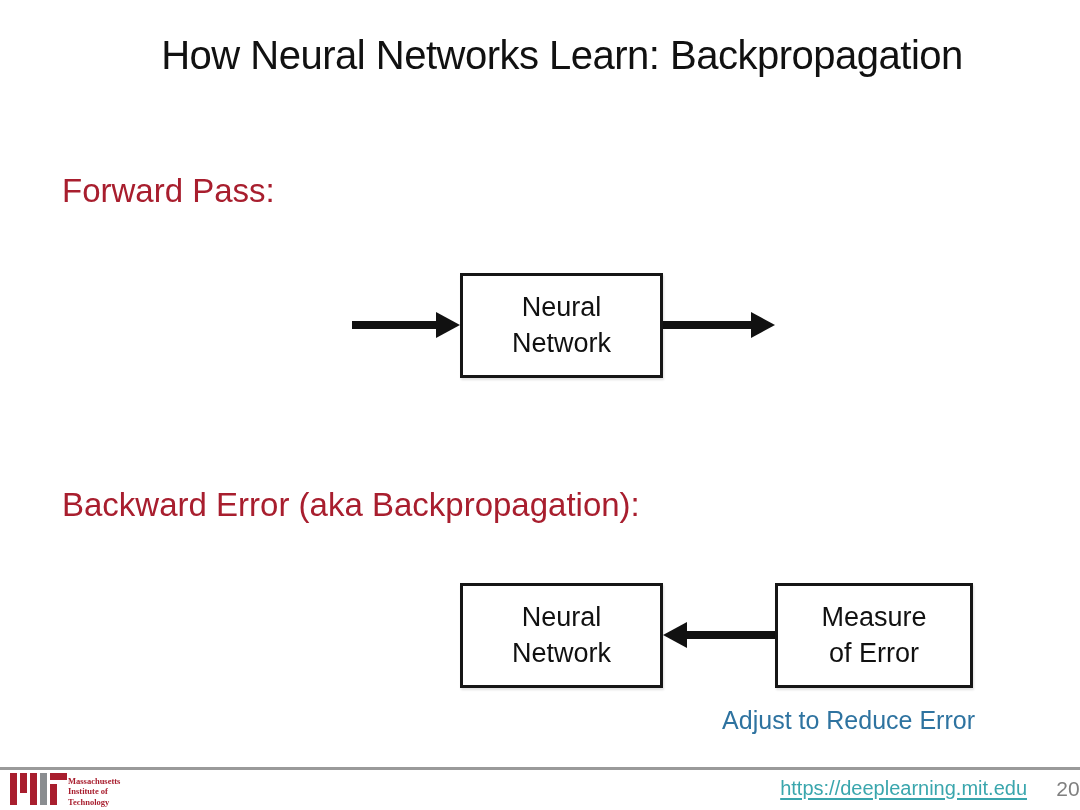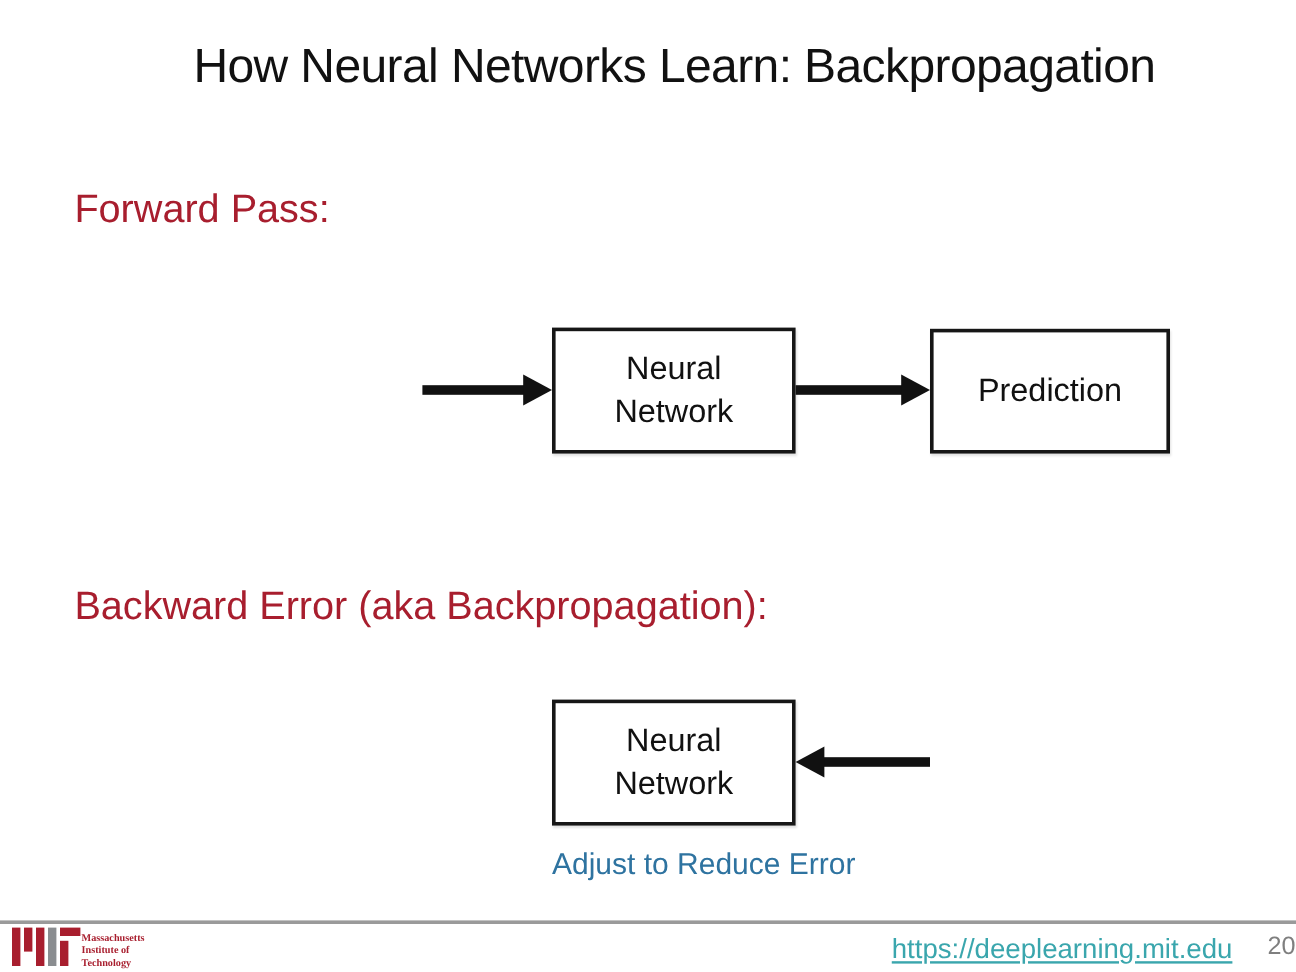--- a/index.html
+++ b/index.html
@@ -23,21 +23,21 @@
     color: #111111;
     font-weight: 500;
   }
   .section-heading {
     position: absolute;
     left: 62px;
     font-size: 33px;
     color: #A81E2E;
     font-weight: 400;
   }
-  .heading-forward { top: 155px; }
+  .heading-forward { top: 172px; }
   .heading-backward { top: 486px; }
   .box {
     position: absolute;
     border: 3px solid #161616;
     background: #ffffff;
     display: flex;
     align-items: center;
     justify-content: center;
     text-align: center;
     font-size: 27px;
@@ -73,21 +73,21 @@
     border-top: 13px solid transparent;
     border-bottom: 13px solid transparent;
     border-right: 24px solid #111111;
   }
   .farrow1 { left: 352px; top: 312px; width: 108px; }
   .farrow2 { left: 663px; top: 312px; width: 112px; }
   .barrow1 { left: 663px; top: 622px; width: 112px; }
   .note-blue {
     position: absolute;
     left: 460px; top: 706px; width: 515px;
-    text-align: left;
+    text-align: right;
     font-size: 25px;
     color: #2E73A0;
   }
   .footer-divider {
     position: absolute;
     left: 0; top: 767px;
     width: 1080px; height: 3px;
     background: #9a9a9a;
   }
   .mit-logo {
@@ -108,21 +108,21 @@
     font-size: 8.5px;
     line-height: 1.22;
     font-weight: bold;
     color: #A81E2E;
     white-space: pre-line;
     font-family: Liberation Serif, serif;
   }
   .footer-link {
     position: absolute;
     right: 97px; top: 777px;
-    font-size: 23px;
+    font-size: 20px;
     color: #3AA6AD;
     text-decoration: underline;
     text-underline-offset: 3px;
   }
   .footer-year {
     position: absolute;
     right: 21px; top: 777px;
     font-size: 21px;
     color: #7F7F7F;
     font-weight: 500;
@@ -144,32 +144,33 @@
   </div>
 
   <div class="box fbox2">Neural
 Network</div>
 
   <div class="arrow arrow-right farrow2">
     <div class="shaft"></div>
       <div class="head-right"></div>
   </div>
 
-  <div class="box fbox3">Prediction</div>
 
   <div class="section-heading heading-backward">Backward Error (aka Backpropagation):</div>
 
   <div class="box bbox1">Neural
 Network</div>
 
   <div class="arrow arrow-left barrow1">
     <div class="shaft"></div>
       <div class="head-left"></div>
   </div>
 
+  <div class="box bbox2">Measure
+of Error</div>
 
   <div class="note-blue">Adjust to Reduce Error</div>
 
   <div class="footer-divider"></div>
 
   <div class="mit-logo">
     <div class="bar b1"></div>
     <div class="bar b2"></div>
     <div class="bar b3"></div>
     <div class="bar b4"></div>

